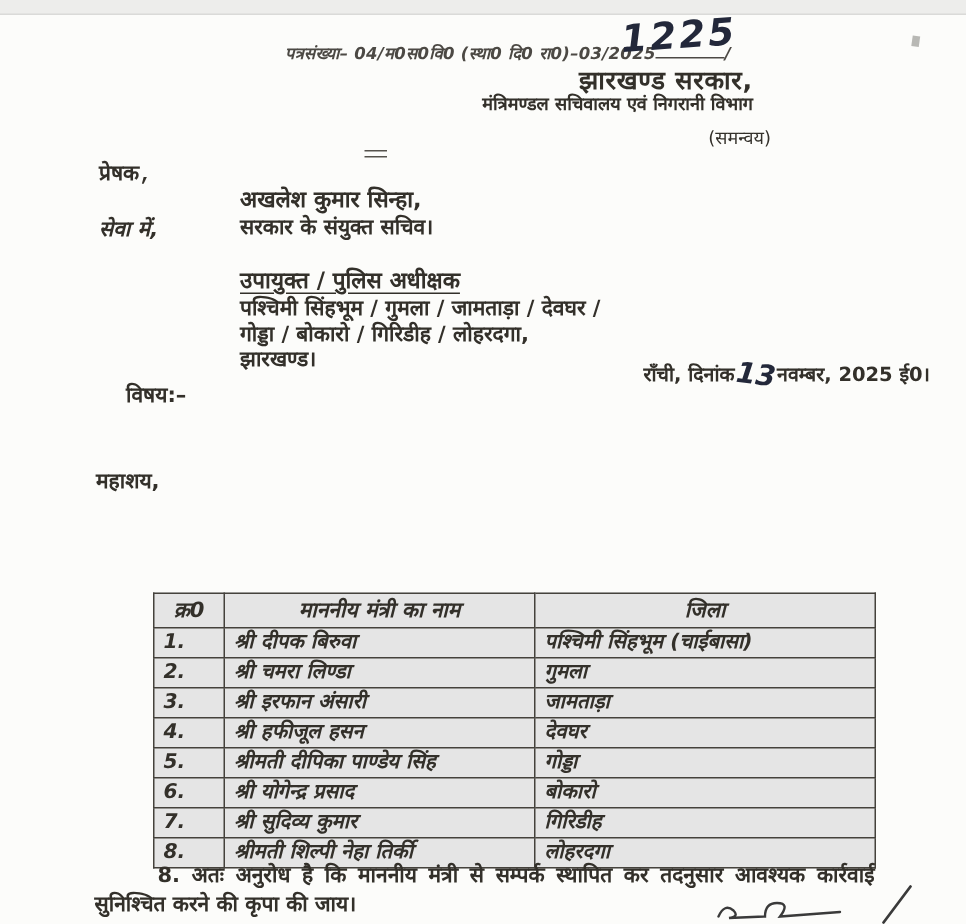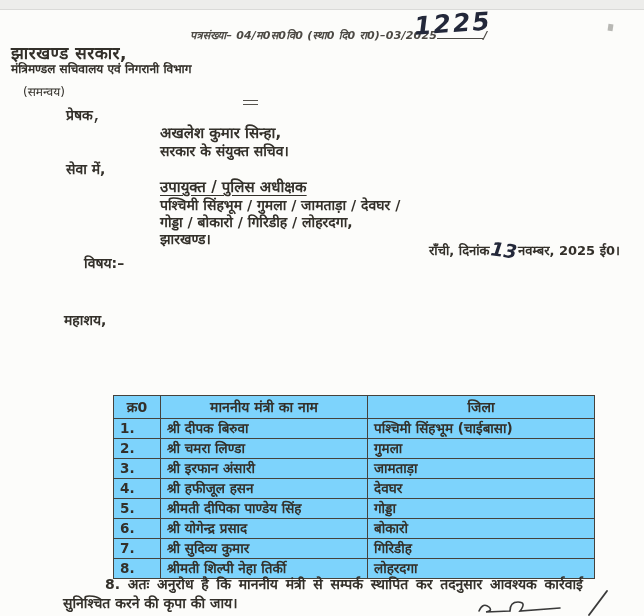--- a/index.html
+++ b/index.html
@@ -6,41 +6,41 @@
   body{width:644px;height:616px;overflow:hidden;background:#e9e9e7;}
   .page{position:absolute;inset:0;background:#fcfcfa;font-family:"DejaVu Sans","Liberation Sans",sans-serif;color:#33302a;}
   .scan-strip{position:absolute;top:0;left:0;width:644px;height:9px;background:#ededeb;border-bottom:1px solid #dadad8;}
   .artifact{position:absolute;left:608px;top:24px;width:5px;height:7px;background:#8a8a86;opacity:.6;transform:rotate(8deg);}
 
   .ref{position:absolute;left:190px;top:27px;font-size:11px;font-style:italic;font-weight:600;color:#4c4944;white-space:nowrap;letter-spacing:.2px;}
   .ref .blank{display:inline-block;width:46px;height:10px;border-bottom:1.2px solid #4c4944;}
   .hw{font-style:italic;color:#23283a;}
   .ref-hw{position:absolute;left:224px;top:-18px;font-size:25px;font-weight:600;letter-spacing:2px;transform:rotate(-4deg);}
 
-  .center-block{position:absolute;left:11px;width:502px;text-align:left;}
+  .center-block{position:absolute;left:0;width:502px;text-align:right;}
   .govt{top:41px;font-weight:700;font-size:17px;letter-spacing:.5px;}
   .dept{top:60px;font-weight:700;font-size:12px;}
   .coord{top:83px;font-weight:400;font-size:12px;padding-left:12px;}
   .coord-line{position:absolute;left:243px;top:100px;width:15px;height:3px;border-top:1.5px solid #55524c;border-bottom:1.5px solid #55524c;}
 
   .lbl{position:absolute;font-size:14px;font-weight:600;}
   .sender-name{position:absolute;left:160px;top:122px;font-size:15px;font-weight:700;}
   .sender-title{position:absolute;left:160px;top:141px;font-size:14px;font-weight:600;}
   .recip-desig{position:absolute;left:160px;top:176px;font-size:15px;font-weight:700;text-decoration:underline;text-underline-offset:3px;}
   .addr{position:absolute;left:160px;font-size:14px;font-weight:600;}
 
   .date-line{position:absolute;right:24px;top:237px;font-size:13px;font-weight:600;white-space:nowrap;}
   .date-hw{display:inline-block;font-size:19px;font-weight:600;font-style:italic;color:#23283a;transform:rotate(7deg) translateY(2px);margin:0 1px;}
 
   .subject-label{position:absolute;left:84px;top:253px;font-size:14px;font-weight:700;}
   .subject-text{position:absolute;left:143px;top:253px;width:442px;font-size:14px;font-weight:700;text-align:justify;line-height:19px;}
   .salutation{position:absolute;left:64px;top:310px;font-size:14px;font-weight:600;}
   .body-para{position:absolute;left:64px;top:327px;width:520px;font-size:14px;font-weight:600;text-align:justify;text-indent:80px;line-height:19.4px;}
 
-  table.minister{position:absolute;left:113px;top:395px;border-collapse:collapse;background:#7dd3fc;}
+  table.minister{position:absolute;left:102px;top:395px;border-collapse:collapse;background:#e5e5e5;font-style:italic;}
   table.minister th,table.minister td{border:1.4px solid #45423c;padding:0 6px;font-size:13.5px;line-height:17px;}
   table.minister th{height:22px;font-size:14px;font-weight:700;text-align:center;}
   table.minister td{height:19px;font-weight:700;}
   td.c1{width:34px;text-align:left;padding-left:8px;font-weight:600;}
   th.h1{width:34px;}
   td.c2,th.h2{width:194px;}
   td.c2{padding-left:10px;}
   td.c3,th.h3{width:214px;}
   td.c3{padding-left:10px;font-weight:600;margin-left:23px;}
 
@@ -62,21 +62,21 @@
 
   <div class="center-block govt">झारखण्ड सरकार,</div>
   <div class="center-block dept">मंत्रिमण्डल सचिवालय एवं निगरानी विभाग</div>
   <div class="center-block coord">(समन्वय)</div>
   <div class="coord-line"></div>
 
   <div class="lbl" style="left:66px;top:105px;font-family:Liberation Mono, monospace;">प्रेषक,</div>
   <div class="sender-name">अखलेश कुमार सिन्हा,</div>
   <div class="sender-title">सरकार के संयुक्त सचिव।</div>
 
-  <div class="lbl" style="left:66px;top:159px;">सेवा में,</div>
+  <div class="lbl" style="left:66px;top:142px;font-style:italic;">सेवा में,</div>
   <div class="recip-desig">उपायुक्त / पुलिस अधीक्षक</div>
   <div class="addr" style="top:195px;">पश्चिमी सिंहभूम / गुमला / जामताड़ा / देवघर /</div>
   <div class="addr" style="top:212px;">गोड्डा / बोकारो / गिरिडीह / लोहरदगा,</div>
   <div class="addr" style="top:229px;">झारखण्ड।</div>
 
   <div class="date-line">
     <span>राँची, दिनांक</span><span class="date-hw hw">13</span><span>नवम्बर, 2025 ई0।</span>
   </div>
 
   <div class="subject-label">विषय:–</div>

